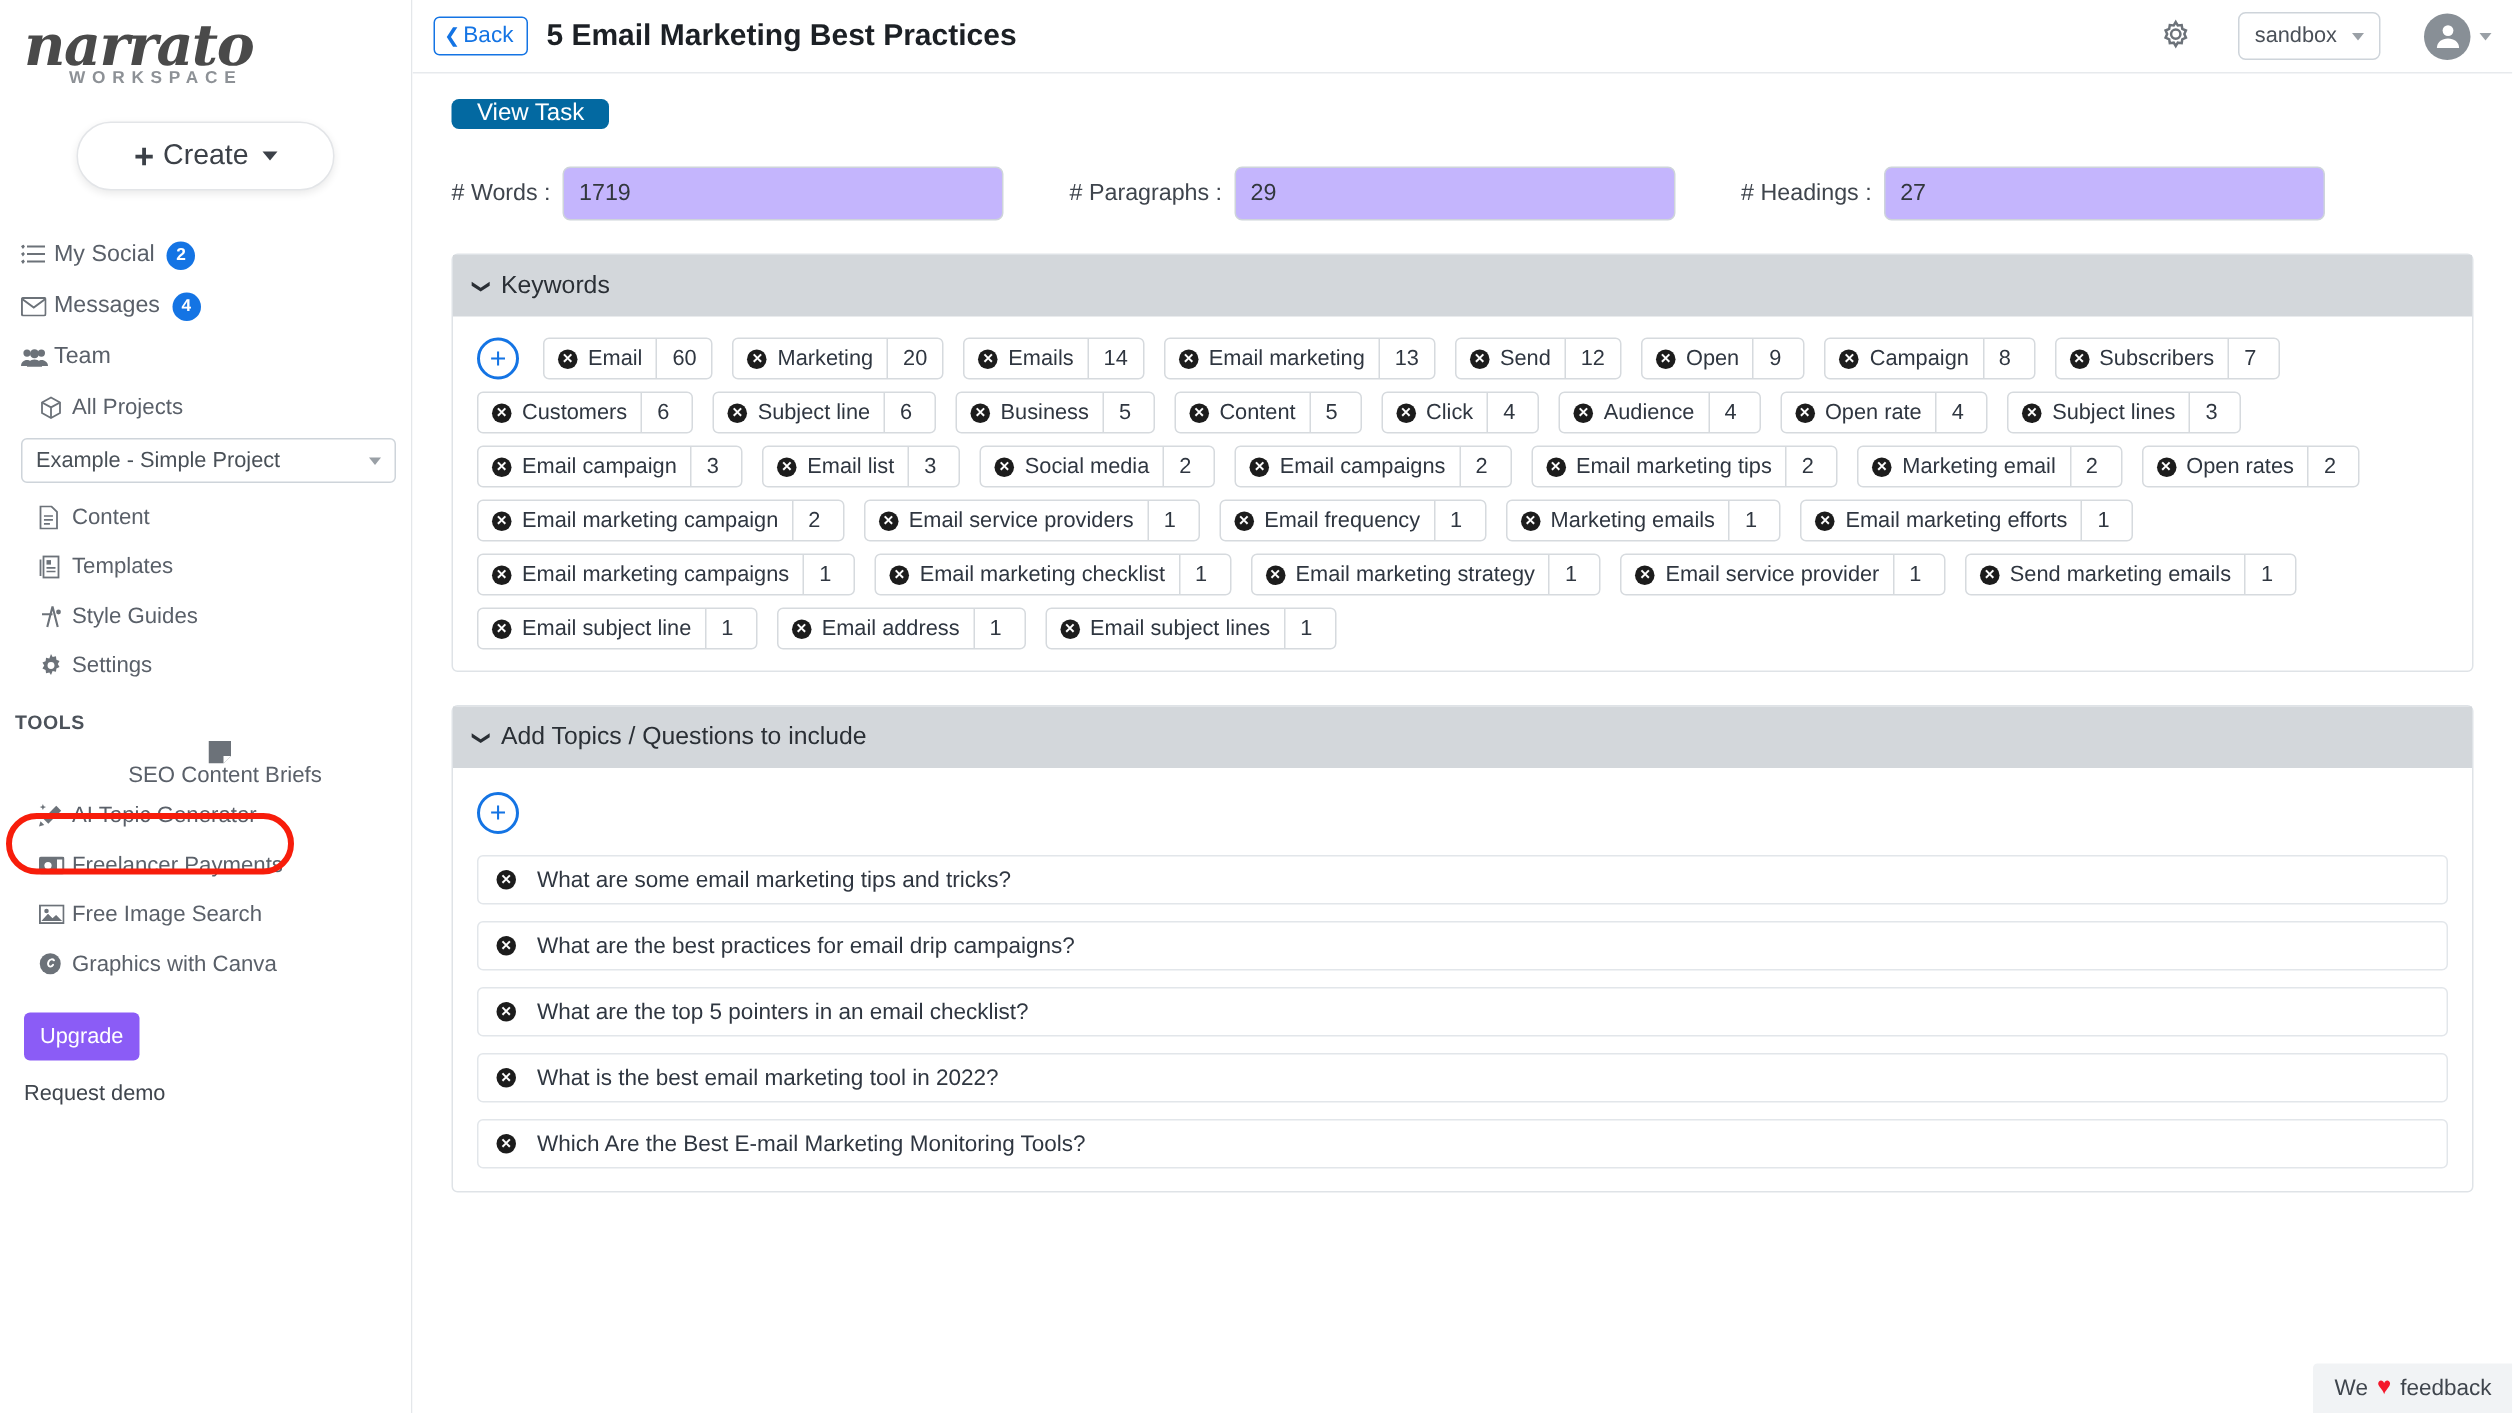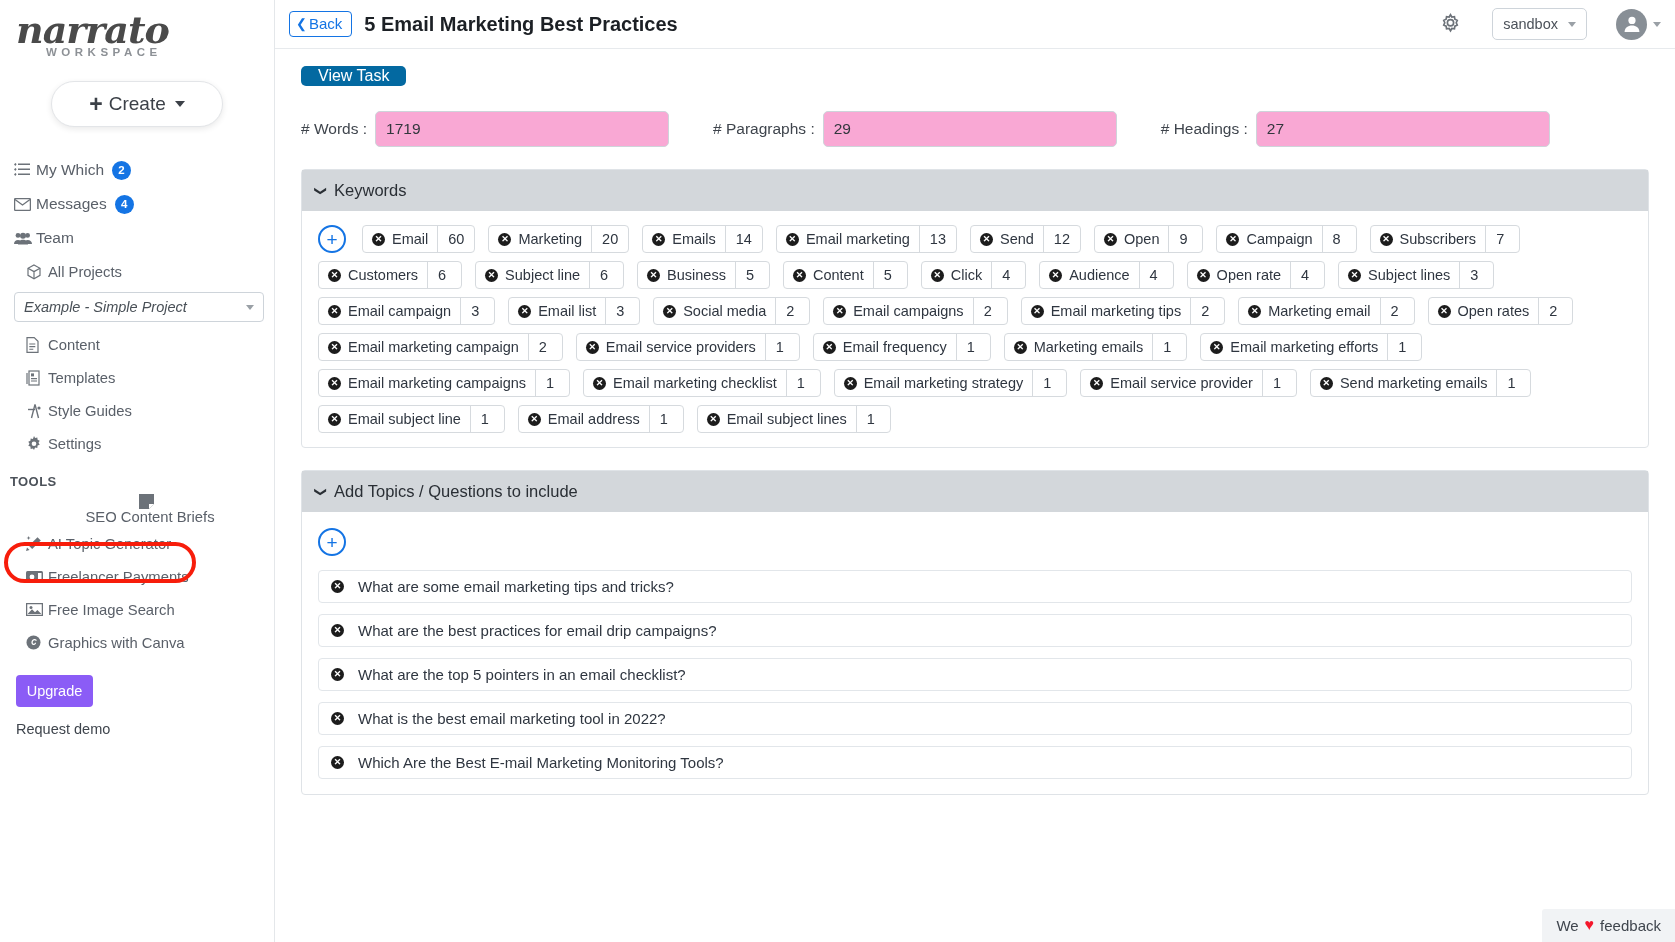--- a/index.html
+++ b/index.html
@@ -78,21 +78,20 @@
     font-size: 14.8px; color: #5a6069; cursor: pointer;
   }
   .sub-item .ico { width: 22px; display:flex; align-items:center; color:#6c7279; }
   .proj-select {
     margin: 4px 10px 6px 14px;
     height: 30px;
     border: 1px solid #ced4da; border-radius: 4px;
     display: flex; align-items: center; justify-content: space-between;
     padding: 0 9px; font-size: 14.5px; color: #495057; cursor: pointer;
     background: #fff;
-    font-style: italic;
   }
   .sel-caret { width: 0; height: 0; border-left: 4px solid transparent;
     border-right: 4px solid transparent; border-top: 5px solid #9aa0a6; }
 
   .tool-item { position: relative; flex-direction: column; }
   .highlight-ring {
     position: absolute;
     left: 4px; top: 542px; width: 192px; height: 41px;
     border: 4px solid #f71d0b; border-radius: 24px;
     pointer-events: none;
@@ -140,21 +139,21 @@
     background: #0369a1; color: #fff; border-radius: 5px;
     font-size: 16px; padding: 1px 17px; display: inline-block; cursor: pointer;
   }
 
   .stats-row { display: flex; margin-top: 25px; }
   .stat { display: flex; align-items: center; }
   .stat-label { font-size: 15.5px; color: #3f454d; white-space: nowrap; }
   .stat-input {
     margin-left: 8px; height: 36px; border: 1px solid #ced4da;
     border-radius: 5px; font-size: 15.5px; color: #32373d;
-    padding: 0 10px; display: flex; align-items: center; background:#f9a8d4;
+    padding: 0 10px; display: flex; align-items: center; background:#c4b5fd;
     width: 294px;
   }
   .stat + .stat { margin-left: 44px; }
 
   .panel {
     margin-top: 22px; border: 1px solid #dfe3e7; border-radius: 4px;
     background: #fff;
   }
   .panel-head {
     background: #d3d7db; padding: 11px 14px; font-size: 16.5px;
@@ -231,21 +230,21 @@
     </div>
 
     <div class="nav-list">
 
       <div class="nav-item">
         <span class="ico">
           <svg width="16" height="14" viewBox="0 0 16 14">
               <path fill="#6c7279" d="M0 1.2l1.6-1.2 1 1.3L1.3 3zM4 .6h12v1.4H4zM0 6.2l1.6-1.2 1 1.3L1.3 8zM4 5.6h12V7H4zM0 11.2L1.6 10l1 1.3L1.3 13zM4 10.6h12V12H4z"></path>
             </svg>
         </span>
-        <span>My Which</span>
+        <span>My Social</span>
         <span class="badge">2</span>
       </div>
 
       <div class="nav-item">
         <span class="ico">
           <svg width="17" height="13" viewBox="0 0 17 13">
               <rect x="0.6" y="0.6" width="15.8" height="11.8" rx="1" fill="none" stroke="#6c7279" stroke-width="1.3"></rect>
               <path d="M1 1.5l7.5 5.5L16 1.5" fill="none" stroke="#6c7279" stroke-width="1.3"></path>
             </svg>
         </span>

